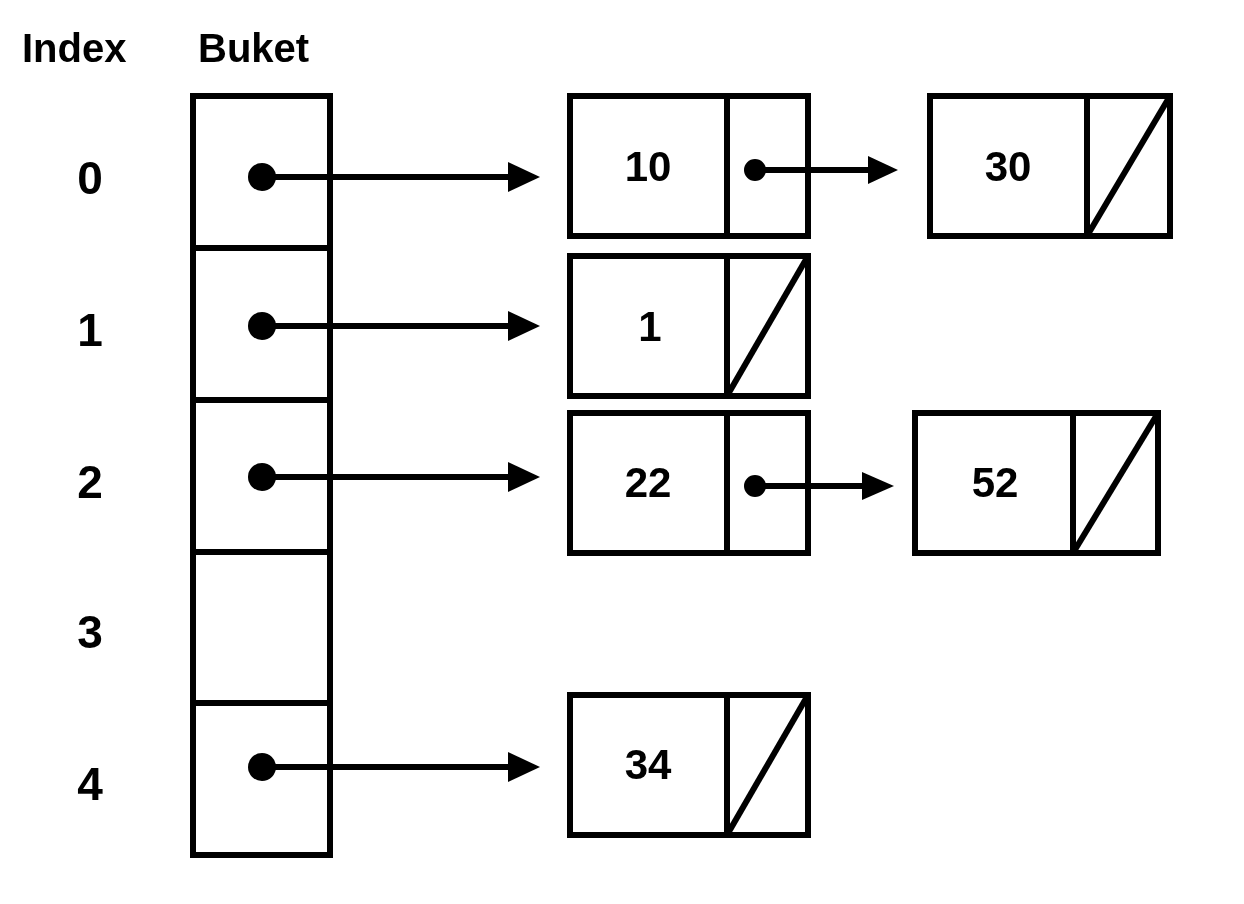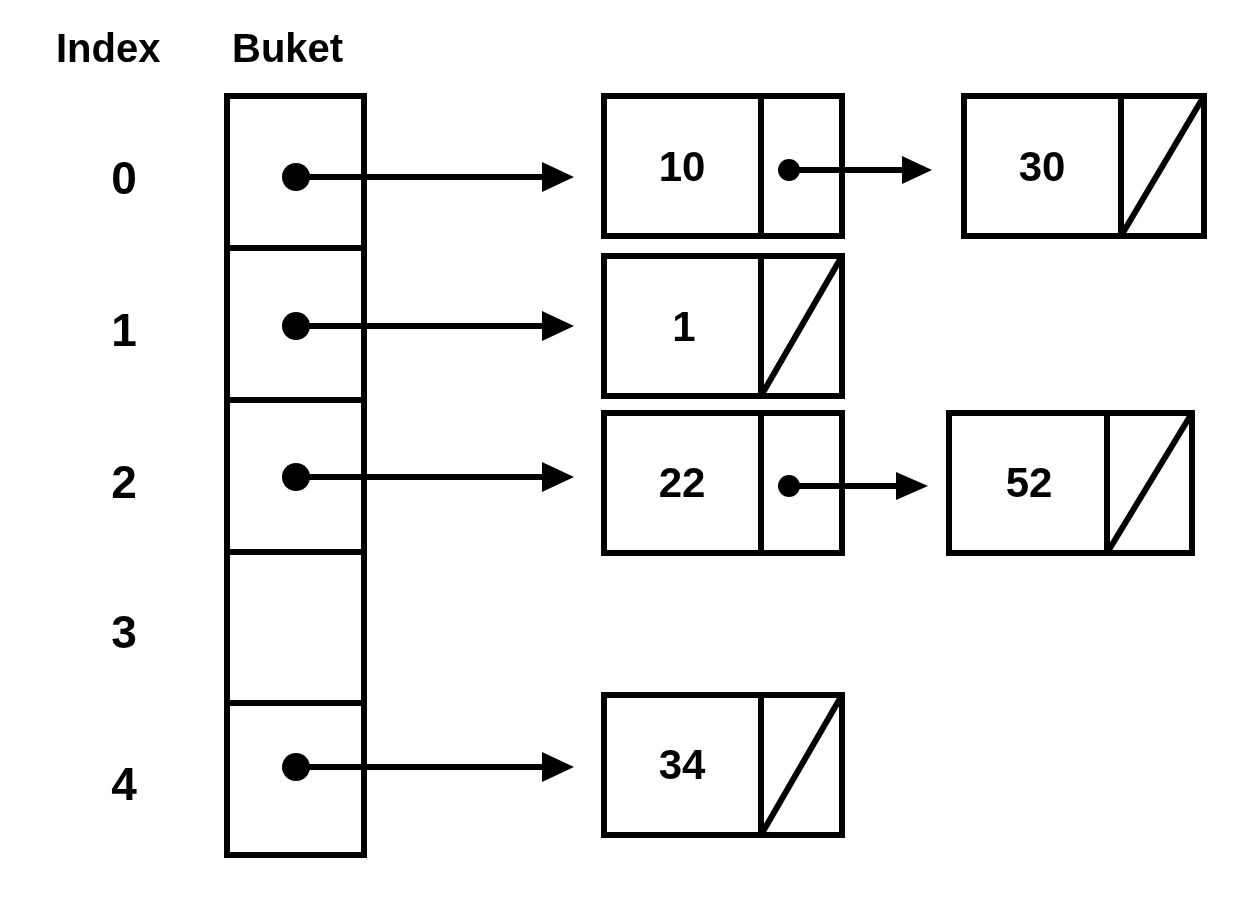--- a/index.html
+++ b/index.html
@@ -10,21 +10,20 @@
   body {
     width: 1244px;
     height: 904px;
     font-family: "Liberation Sans", sans-serif;
     overflow: hidden;
   }
   #diagram-root {
     position: relative;
     width: 1008px;
     height: 904px;
-    padding-left: 34px;
   }
   svg#hash-diagram {
     display: block;
     width: 1244px;
     height: 904px;
   }
   .hdr-text {
     font-family: "Liberation Sans", sans-serif;
     font-size: 40px;
     font-weight: bold;

